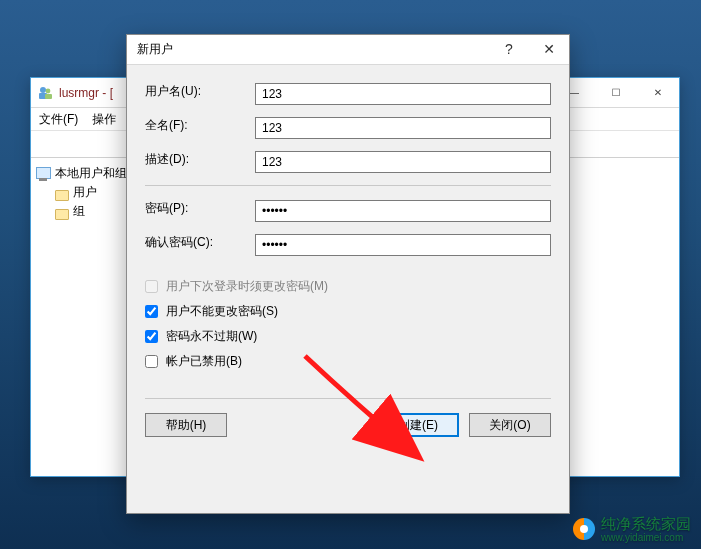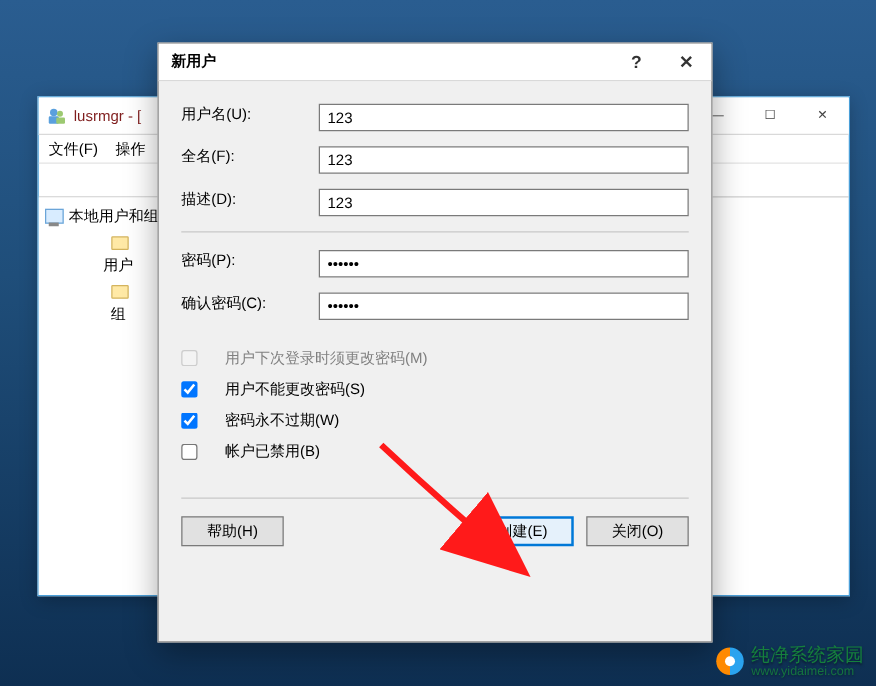--- a/index.html
+++ b/index.html
@@ -58,21 +58,21 @@
   .tree-row.root .pc {
     width:16px;height:16px;display:inline-block;position:relative;
   }
   .tree-row.root .pc::before{
     content:"";position:absolute;left:1px;top:1px;width:13px;height:10px;
     border:1px solid #6ba5d8;background:#d8ecff;
   }
   .tree-row.root .pc::after{
     content:"";position:absolute;left:4px;top:12px;width:8px;height:3px;background:#888;
   }
-  .tree-indent{ margin-left:18px;flex-direction:column; }
+  .tree-indent{ margin-left:18px; }
 
   
   .right-panel {
     position:absolute; right: 24px; top: 155px; width: 100px; height: 320px;
     background: #fff; border:1px solid #d0d0d0;
   }
   .right-panel .hdr {
     background:#e9eff6; border-bottom:1px solid #cfd8e3; padding:6px 8px; color:#1a3e7c;
     position:relative;
   }
@@ -88,21 +88,21 @@
   .dlg {
     position: absolute;
     left: 126px; top: 34px;
     width: 444px; height: 480px;
     background: #f0f0f0;
     border: 1px solid #8a8a8a;
     box-shadow: 0 8px 24px rgba(0,0,0,.35);
   }
   .dlg .titlebar {
     height: 30px; background:#fff; border-bottom:1px solid #d9d9d9;
-    display:flex; align-items:center; padding-left:10px; font-size:12px;font-weight:bold;
+    display:flex; align-items:center; padding-left:10px; font-size:12px;
   }
   .dlg .ctrls{ position:absolute; right:0; top:0; display:flex;}
   .dlg .ctrls div{
     width:40px;height:28px;display:flex;align-items:center;justify-content:center;
     font-size:14px;color:#333;
   }
   .dlg .content{
     padding: 18px 18px 12px 18px;
   }
   .form-row{
@@ -112,21 +112,21 @@
     width: 110px; color:#000;
   }
   .form-row input[type=text], .form-row input[type=password]{
     flex:1; height:22px; border:1px solid #7a7a7a; padding:0 6px;
     font-family:inherit; font-size:12px; background:#fff;
   }
   .sep{
     border:none; border-top:1px solid #c8c8c8; margin: 6px 0 14px 0;
   }
   .cb-row{
-    display:flex; align-items:center; gap:22px; margin-bottom:8px; color:#000;
+    display:flex; align-items:center; gap:8px; margin-bottom:8px; color:#000;
   }
   .cb-row.disabled{ color:#808080; }
   .cb-row.disabled input{ accent-color:#a0a0a0; }
   .btnbar{
     border-top:1px solid #c8c8c8;
     padding-top:14px; margin-top:28px;
     display:flex; justify-content:space-between;
   }
   .btnbar .r{ display:flex; gap:10px;}
   .btn{

